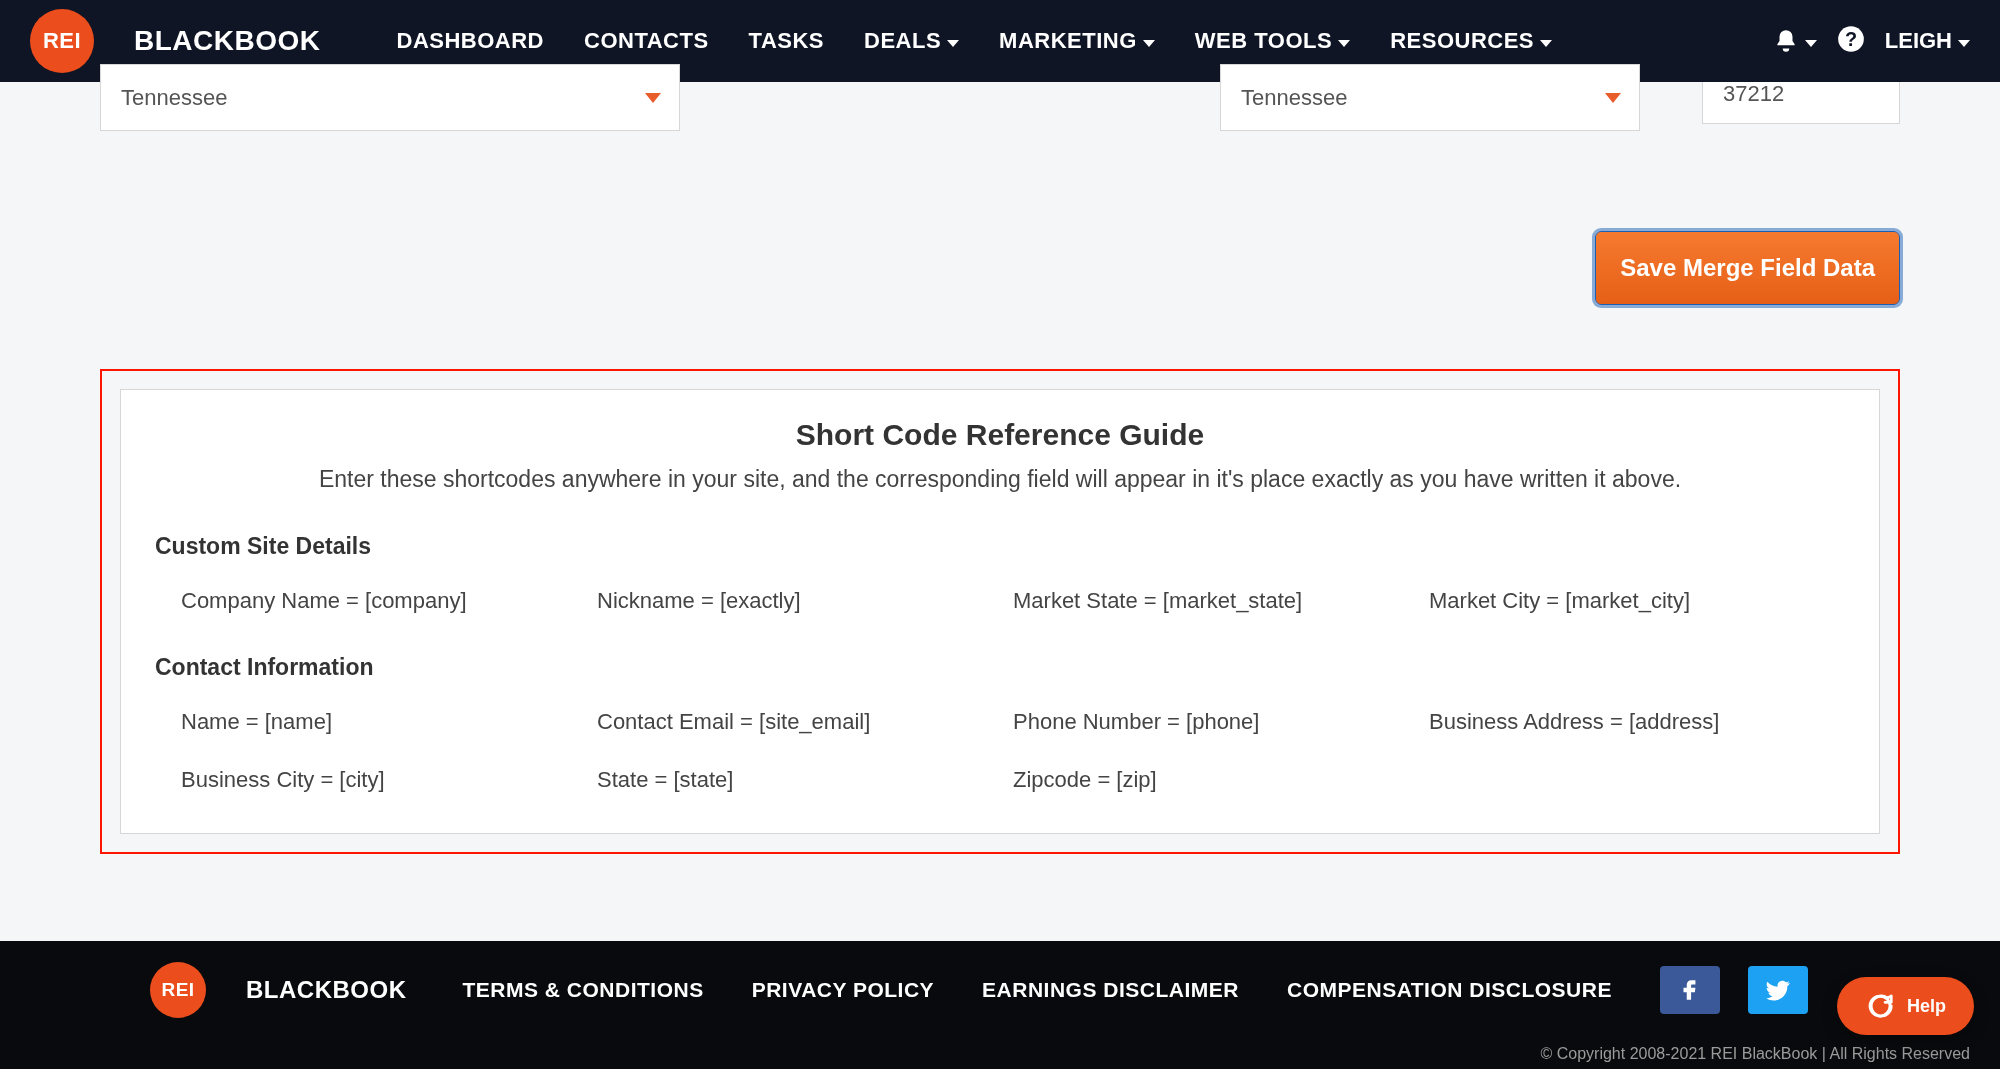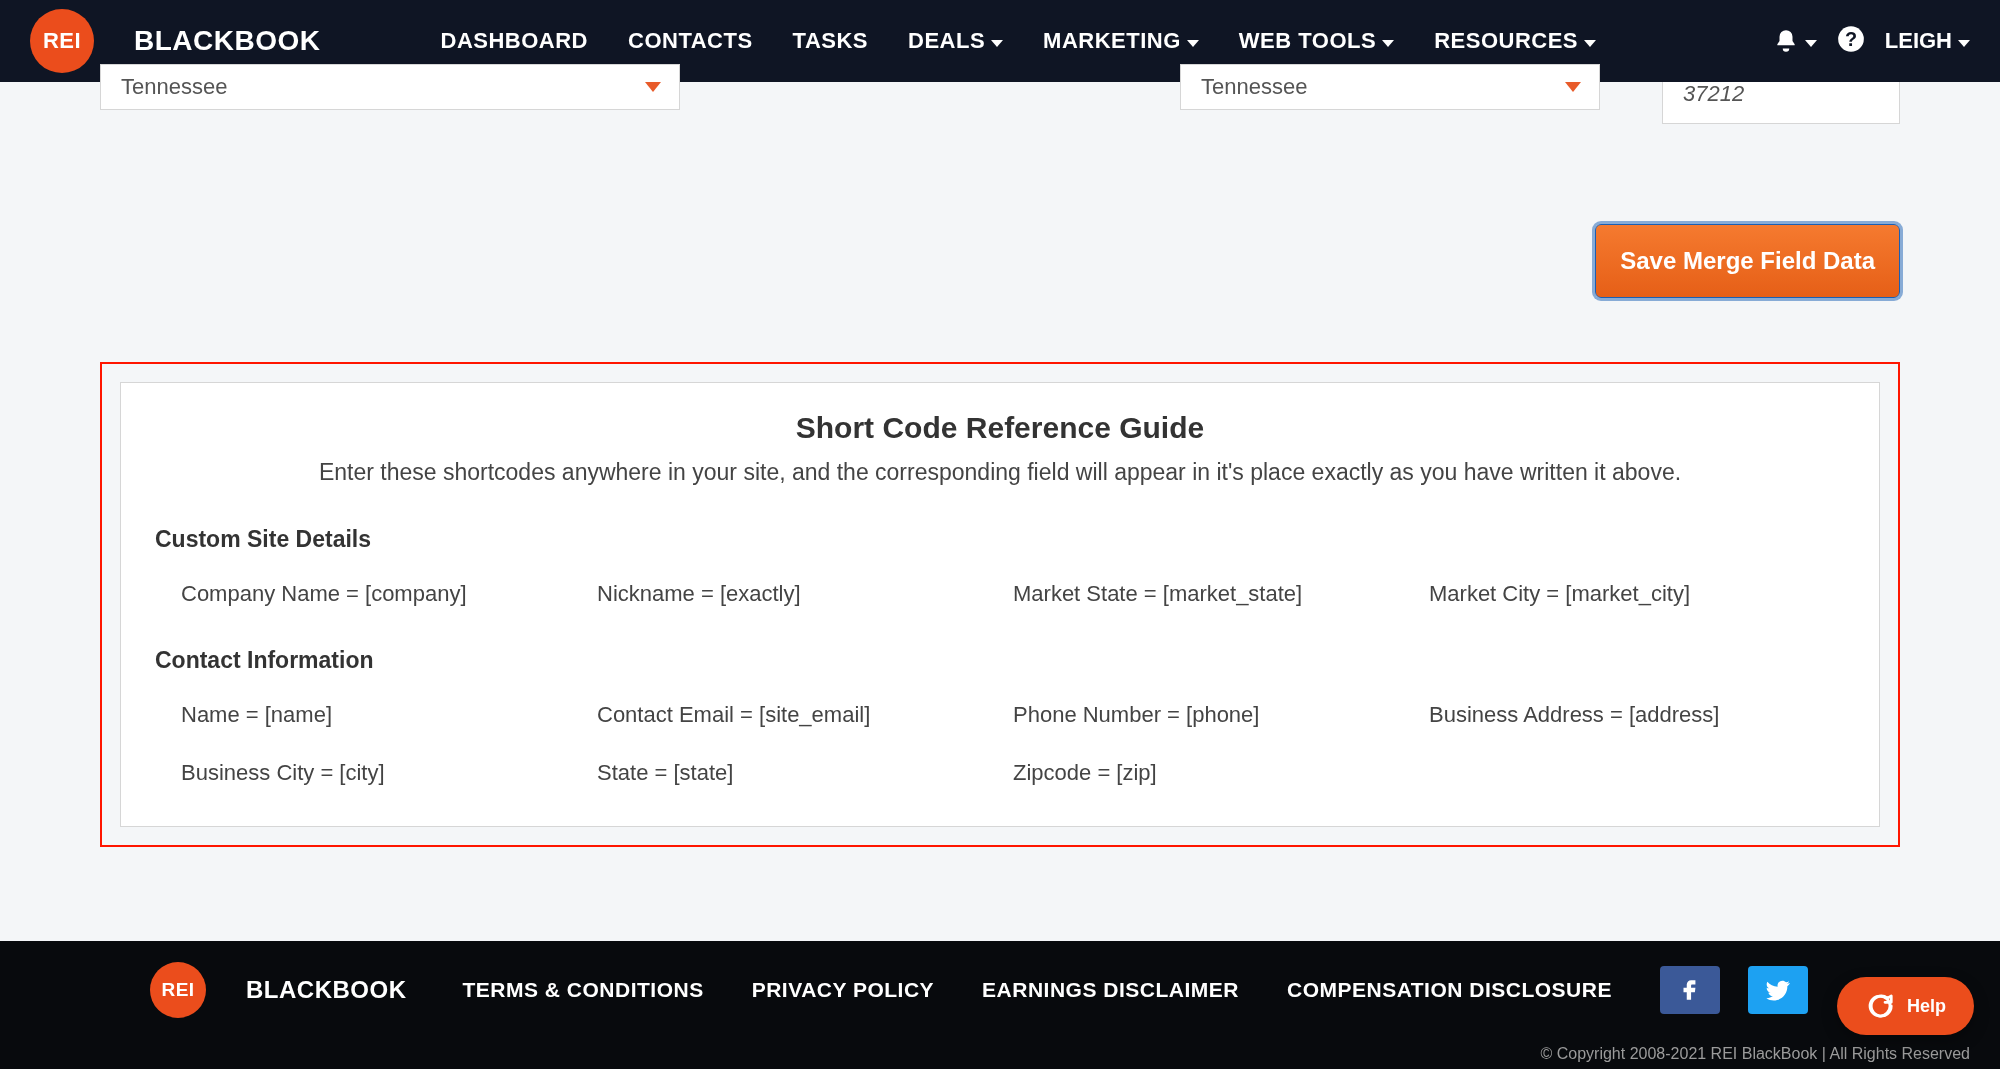--- a/index.html
+++ b/index.html
@@ -14,32 +14,32 @@
     padding: 0 30px;
     color: #fff;
   }
   .logo { display: flex; align-items: center; gap: 8px; }
   .logo-circle {
     width: 64px; height: 64px; border-radius: 50%;
     background: #eb4d1c; display: flex; align-items: center; justify-content: center;
     font-weight: 800; font-size: 22px; color: #fff; letter-spacing: 0.5px; text-align: right;
   }
   .logo-text { font-size: 28px; font-weight: 800; letter-spacing: 0.5px; margin-left: 32px; }
-  .nav { display: flex; gap: 40px; margin-left: 120px; }
+  .nav { display: flex; gap: 40px; margin-left: 76px; }
   .nav-item { font-size: 22px; font-weight: 800; letter-spacing: 0.5px; cursor: pointer; display: flex; align-items: center; gap: 6px; }
   .chevron-down { width: 0; height: 0; border-left: 6px solid transparent; border-right: 6px solid transparent; border-top: 7px solid #fff; margin-top: 4px; }
   .header-right { margin-left: auto; display: flex; align-items: center; gap: 20px; }
   .bell-icon svg, .help-icon svg { fill: #fff; }
   .user-name { font-size: 22px; font-weight: 800; display: flex; align-items: center; gap: 6px; }
   
   .page-body { padding: 0 100px; }
   .form-row { display: flex; gap: 0; margin-top: -18px; }
   .form-col { }
   .select-box {
-    height: 46px; background: #fff; border: 1px solid #d6d6d6;
+    height: 67px; background: #fff; border: 1px solid #d6d6d6;
     display: flex; align-items: center; padding: 0 20px; font-size: 22px; color: #555;
     position: relative;
   }
   .select-box .caret {
     position: absolute; right: 18px; top: 50%; transform: translateY(-50%);
     width: 0; height: 0; border-left: 8px solid transparent; border-right: 8px solid transparent;
     border-top: 10px solid #e85b2a;
   }
   .input-box {
     height: 60px; background: #fff; border: 1px solid #d6d6d6;
@@ -148,21 +148,21 @@
         <span class="caret"></span>
       </div>
     </div>
     <div style="flex:1"></div>
     <div class="form-col" style="width:420px; margin-right:62px;">
       <div class="select-box">
         <span>Tennessee</span>
         <span class="caret"></span>
       </div>
     </div>
-    <div class="form-col" style="width:238px;font-style:italic;">
+    <div class="form-col" style="width:198px;">
       <div class="input-box">
         <span>37212</span>
       </div>
     </div>
   </div>
 
   <div class="save-row">
     <div class="save-btn">Save Merge Field Data</div>
   </div>
 

